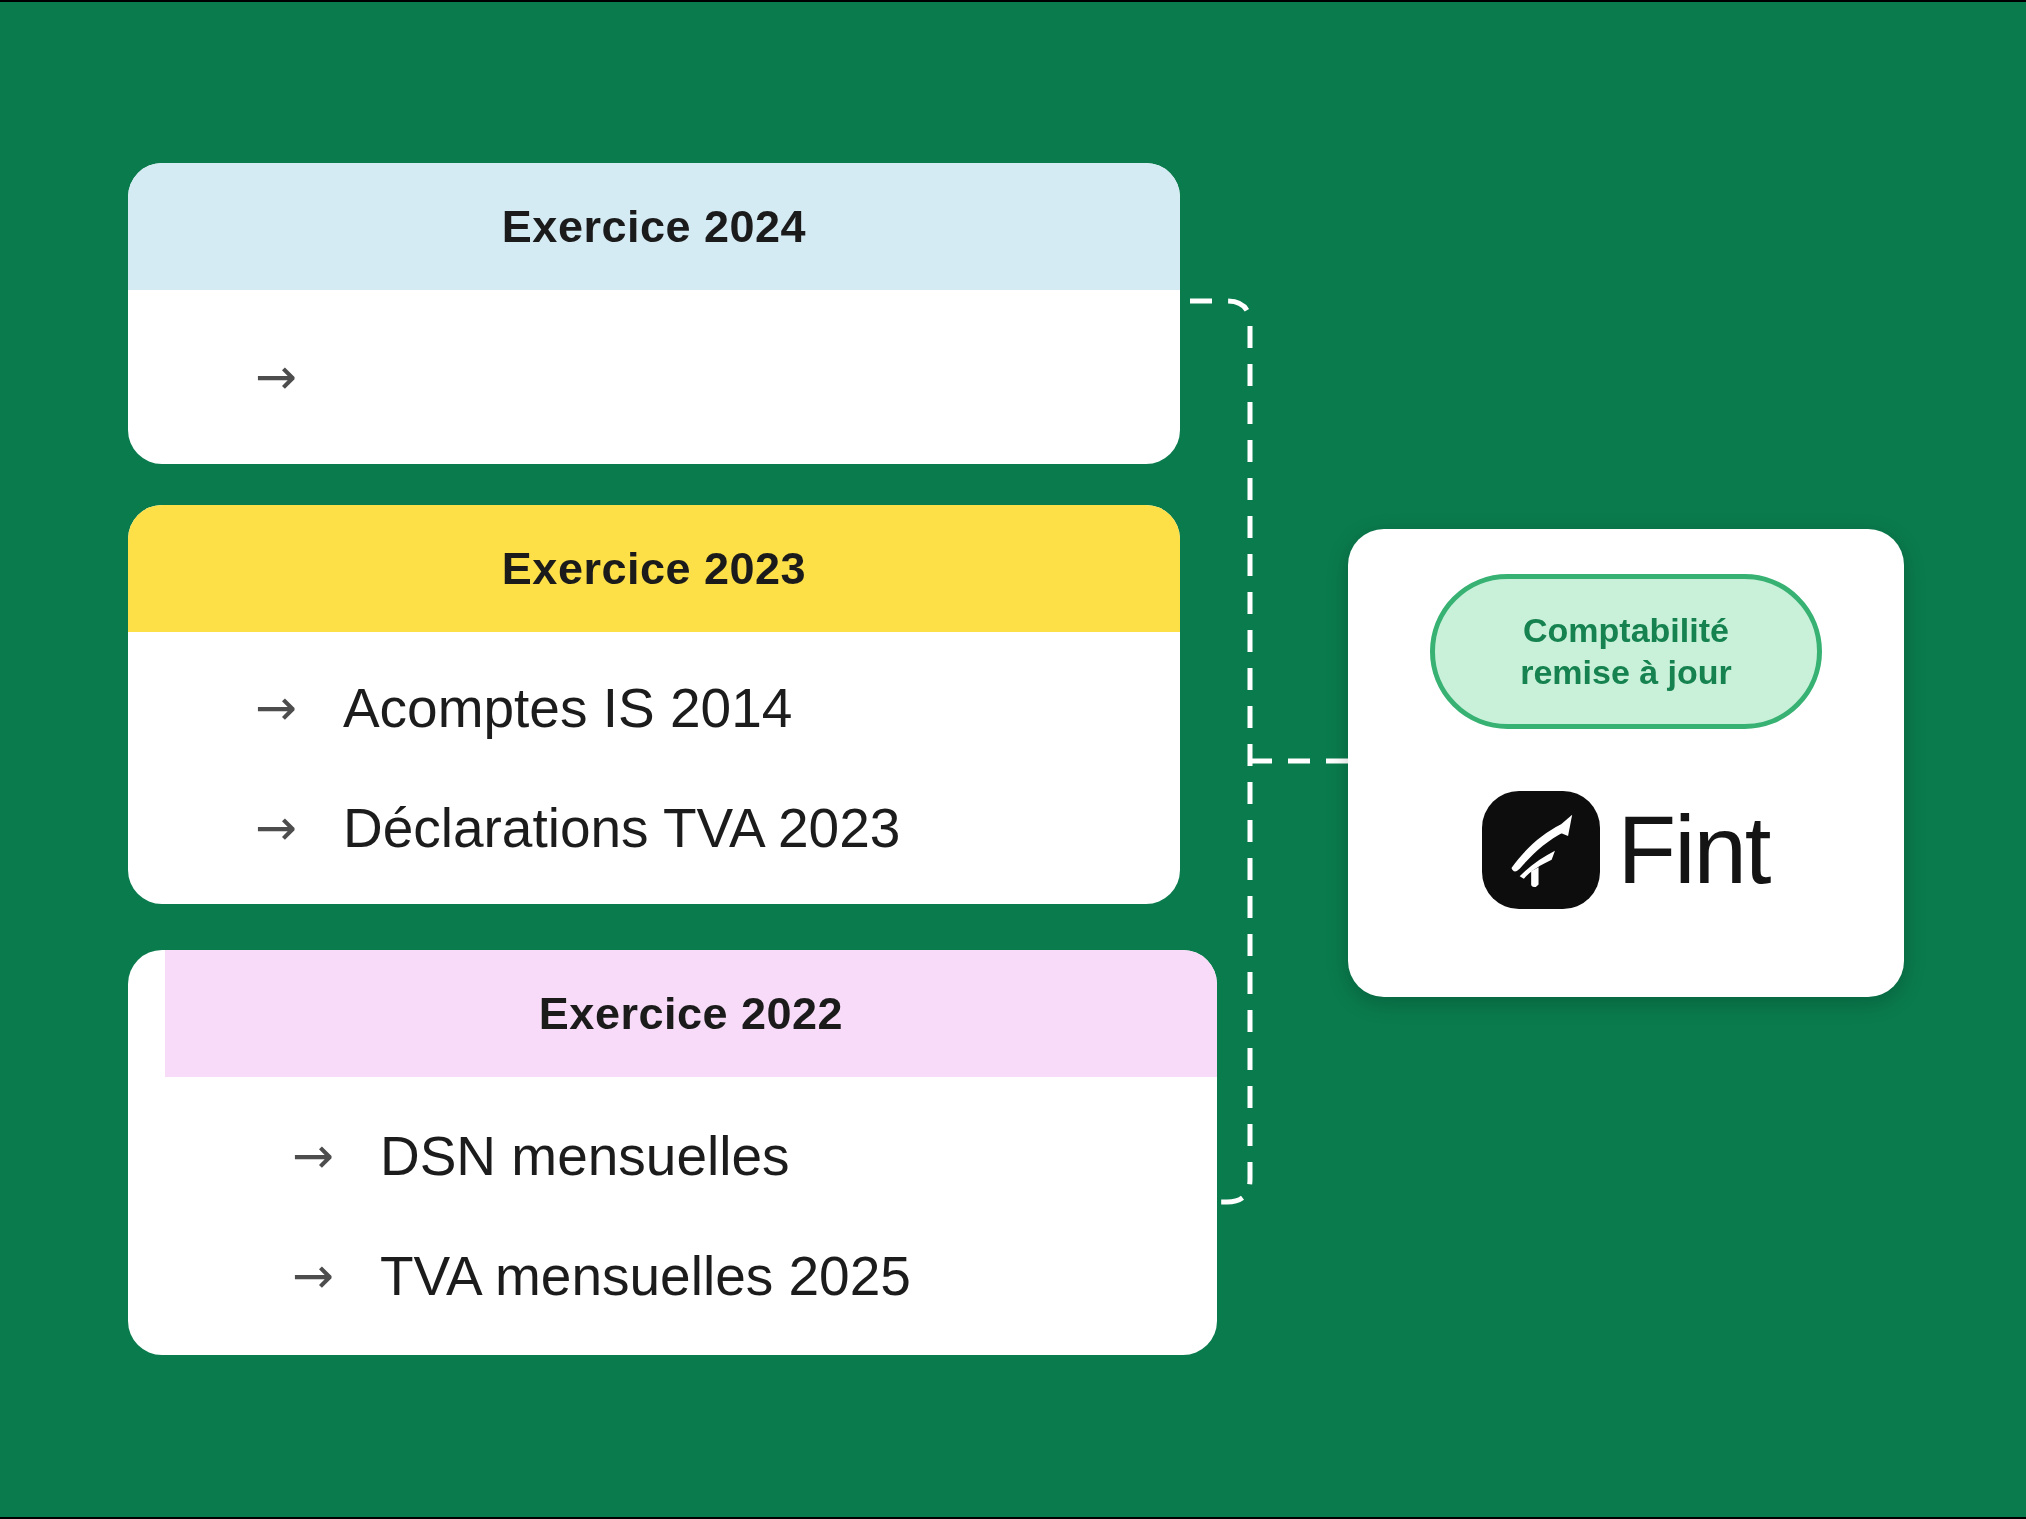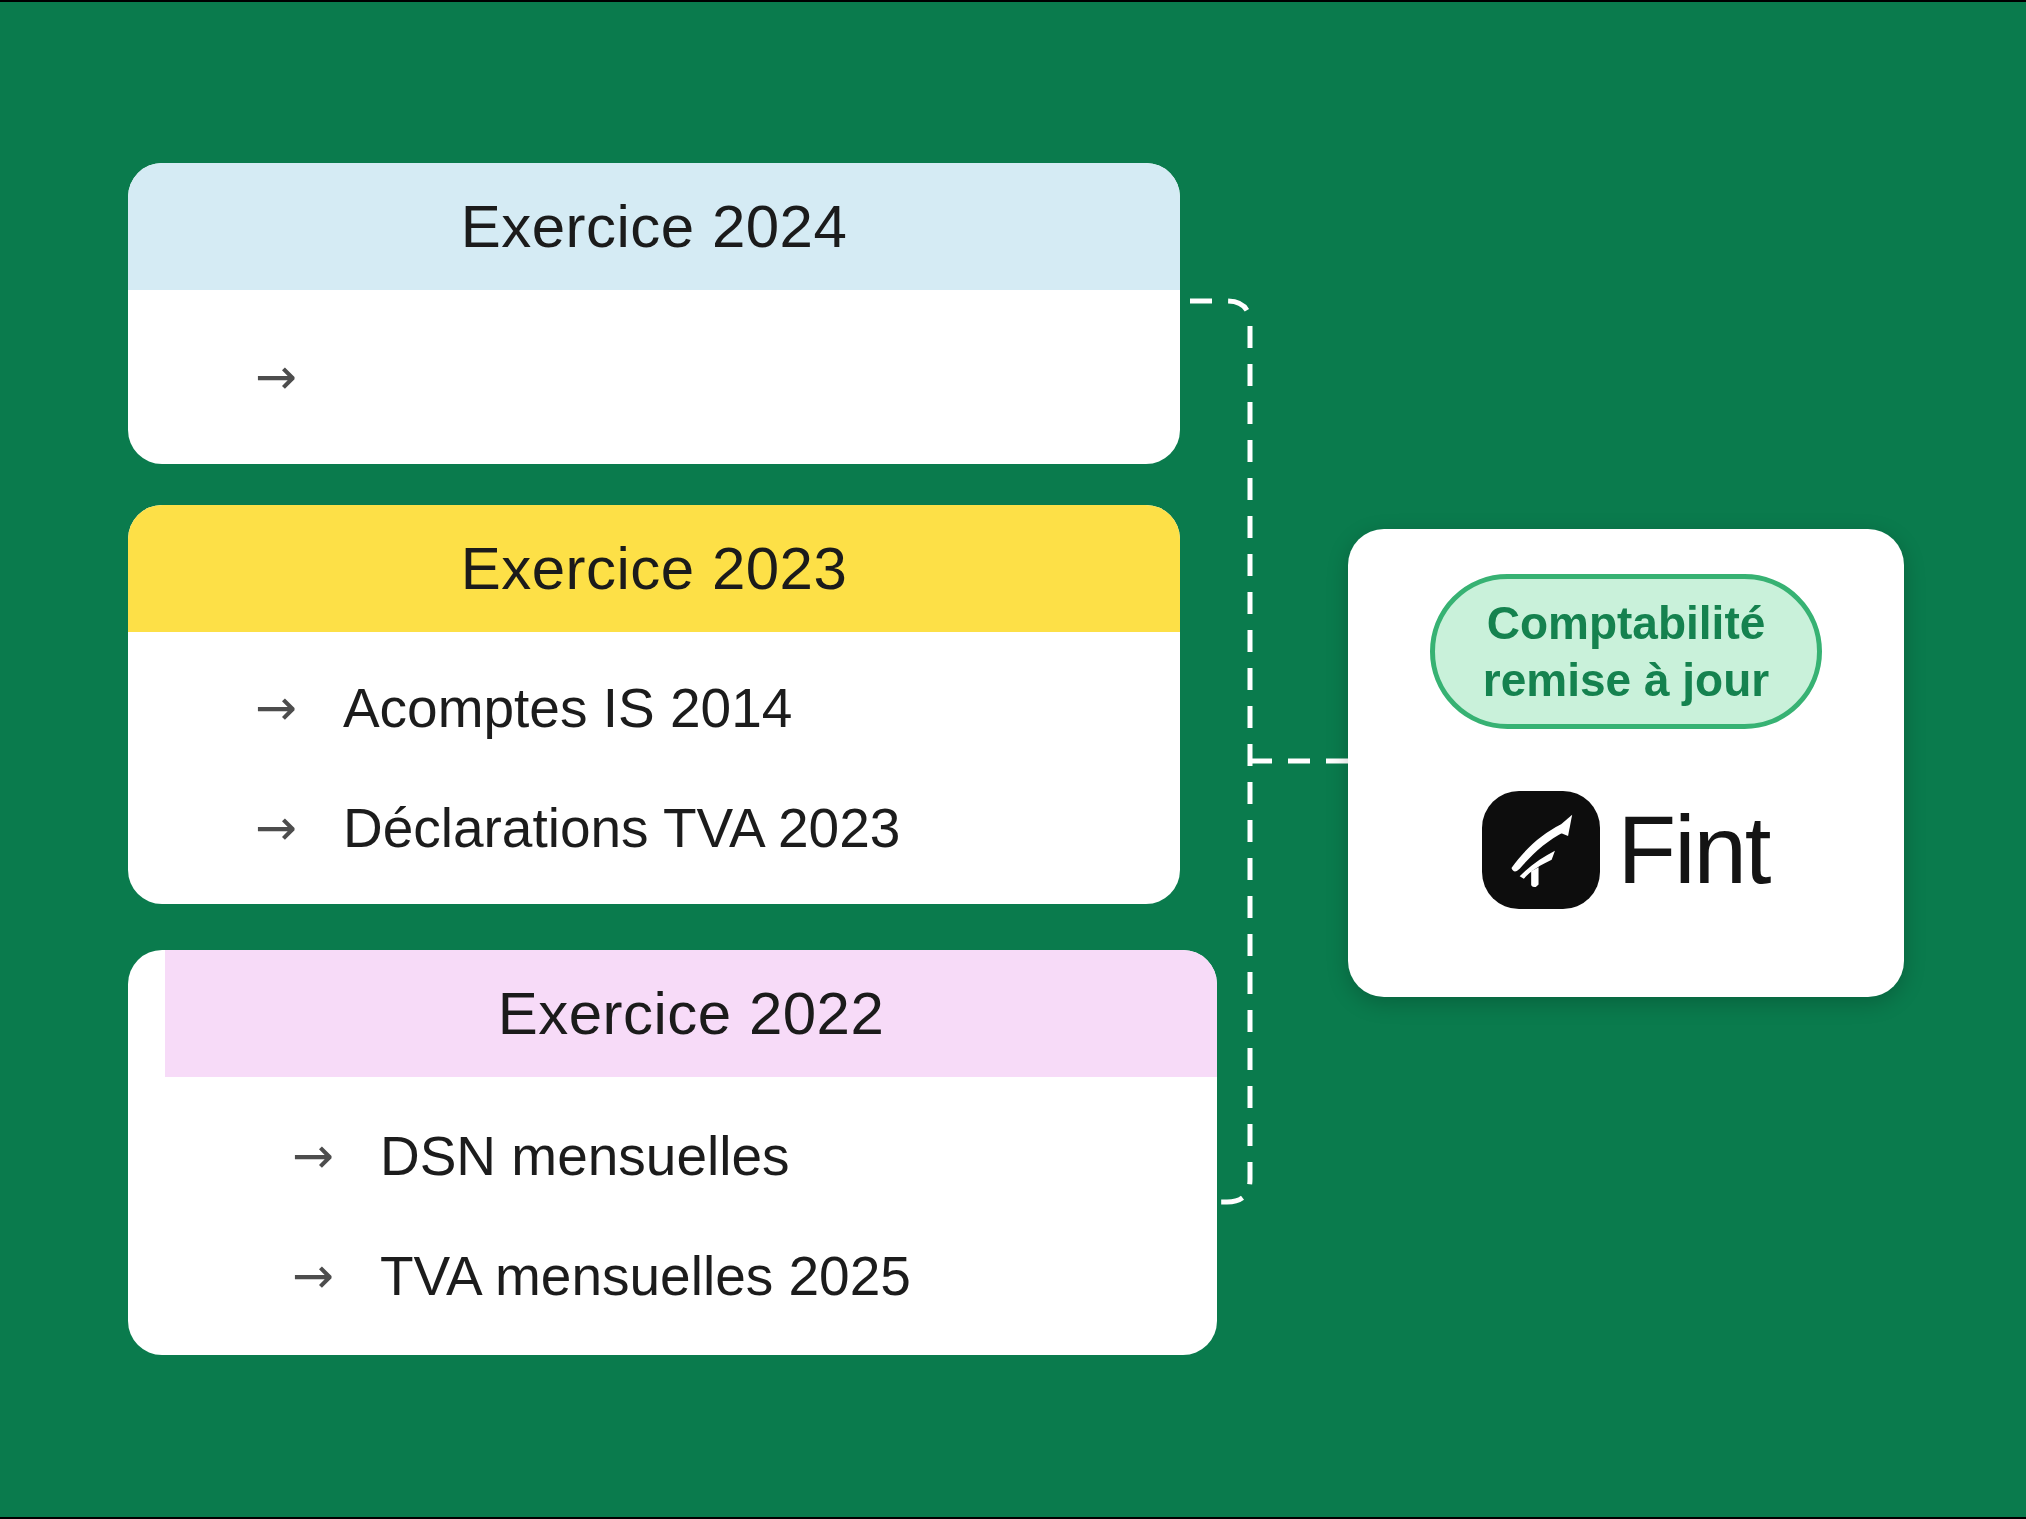--- a/index.html
+++ b/index.html
@@ -15,21 +15,21 @@
     position:absolute;left:128px;width:1052px;background:#FFFFFF;
     border-radius:34px;overflow:hidden;display:flex;flex-direction:column;
   }
   .card-1{top:161px;height:301px;}
   .card-2{top:503px;height:399px;}
   .card-3{top:948px;height:405px;padding-left:37px;}
   .card-header{
     flex:0 0 127px;display:flex;align-items:center;justify-content:center;
     background:#E8E8E8;
   }
-  .card-title{font-size:60px;font-weight:400;color:#1B1B1B;letter-spacing:.5px;}
+  .card-title{font-size:45px;font-weight:700;color:#1B1B1B;letter-spacing:.5px;}
   .card-body{
     flex:1;display:flex;flex-direction:column;justify-content:center;
     gap:56px;padding-left:127px;
   }
   .item-row{display:flex;align-items:center;gap:46px;}
   .arrow-icon{
     font-family:"DejaVu Sans",sans-serif;font-size:50px;line-height:1;
     color:#4D4D4D;flex:0 0 auto;
   }
   .item-label{font-size:55px;color:#1C1C1C;}
@@ -39,21 +39,21 @@
     background:#FFFFFF;border-radius:36px;
     box-shadow:0 6px 22px rgba(0,0,0,.20);
     display:flex;flex-direction:column;align-items:center;
   }
   .badge{
     margin-top:45px;width:392px;height:155px;box-sizing:border-box;
     background:#C9F1DA;border:5px solid #37B273;border-radius:84px;
     display:flex;flex-direction:column;align-items:center;justify-content:center;
     text-align:center;
   }
-  .badge-line{font-size:46px;font-weight:600;line-height:1.22;color:#15824F;}
+  .badge-line{font-size:34px;font-weight:600;line-height:1.22;color:#15824F;}
   .brand-row{margin-top:62px;display:flex;align-items:center;gap:17px;}
   .fint-icon-box{
     width:118px;height:118px;background:#0D0D0D;border-radius:37px;
     display:flex;align-items:center;justify-content:center;
   }
   .fint-icon-box svg{width:82px;height:82px;display:block;}
   .fint-name{font-size:96px;font-weight:500;color:#141414;letter-spacing:-2px;}
 </style>
 </head>
 <body>

